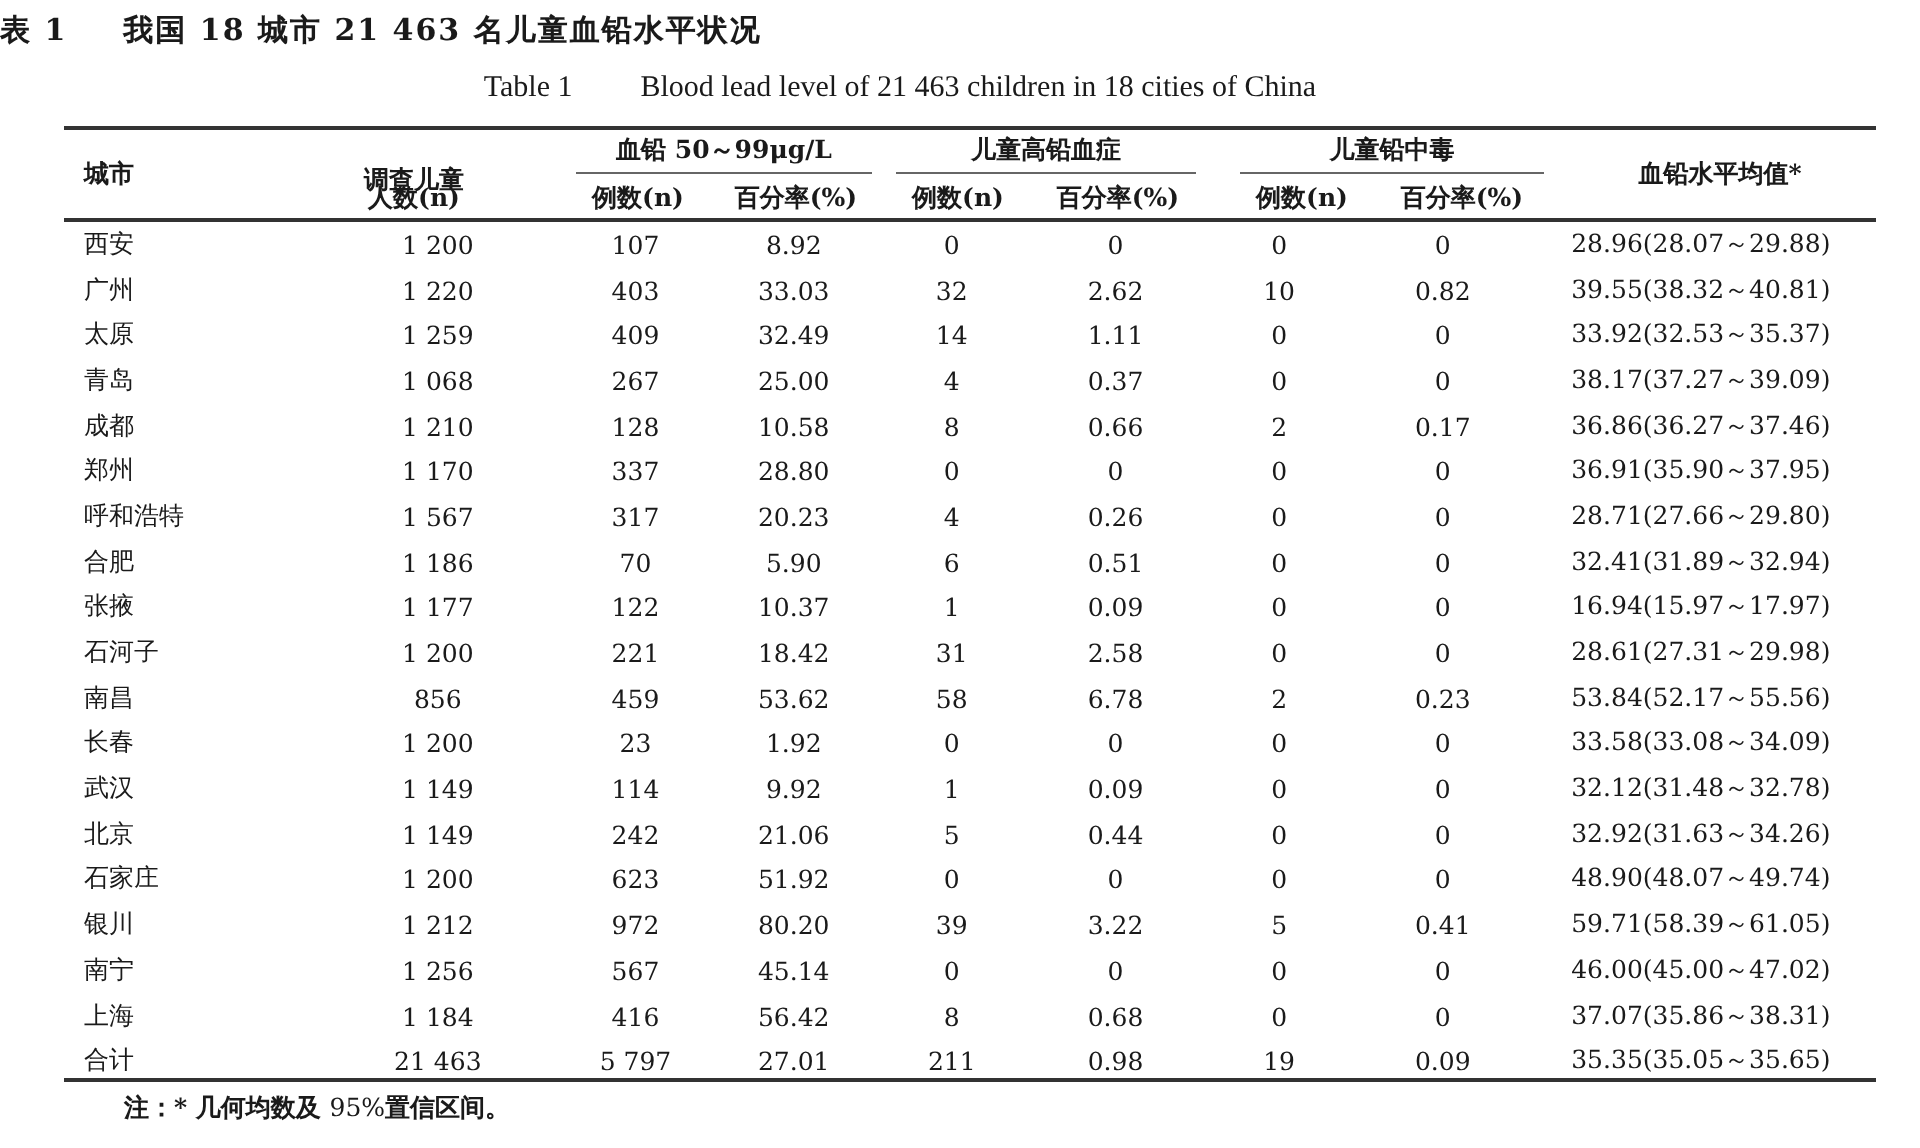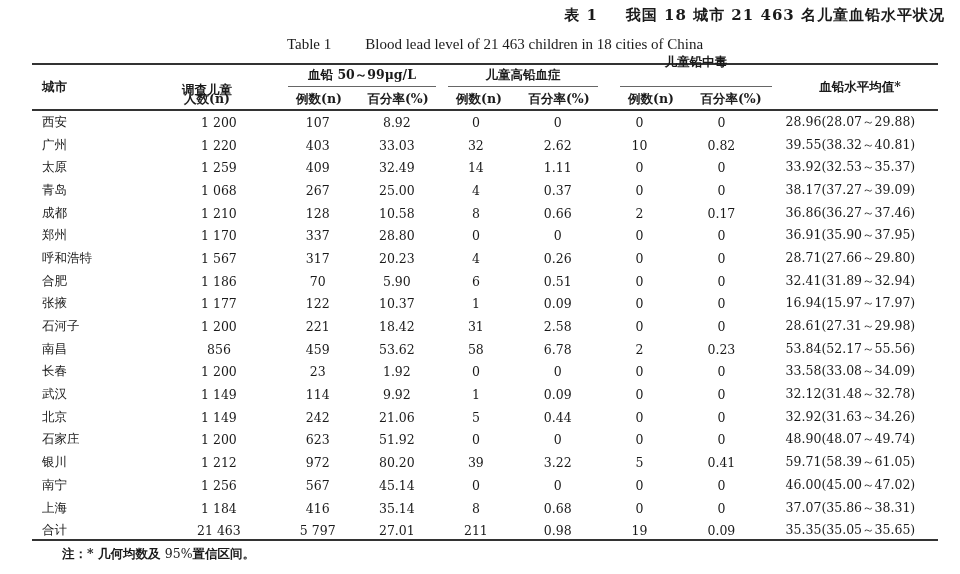--- a/index.html
+++ b/index.html
@@ -1,22 +1,22 @@
 <!DOCTYPE html>
 <html><head>
 <meta charset="utf-8">
 <style>
   html, body { margin: 0; padding: 0; background: #ffffff; }
   body { width: 960px; height: 574px; position: relative; overflow: hidden;
          font-family: "DejaVu Serif", "Liberation Serif", serif; color: #1a1a1a; }
-  .title-cn { position: absolute; top: 6px; left: 0; width: 945px; text-align: right;
+  .title-cn { position: absolute; top: 6px; left: 0; width: 945px; text-align: left;
               font-size: 15px; font-weight: bold; letter-spacing: 1px; }
   .title-cn .gap { display: inline-block; width: 28px; }
   .title-en { position: absolute; top: 36px; left: 0; width: 900px; text-align: center;
-              font-family: "Liberation Serif", serif; font-size: 15px; padding-left: 45px; }
+              font-family: "Liberation Serif", serif; font-size: 15px; }
   .title-en .gap { display: inline-block; width: 34px; }
   .rule { position: absolute; left: 32px; width: 906px; background: #333; }
   .rule.top { top: 63px; height: 2px; }
   .rule.mid { top: 109px; height: 1.5px; }
   .rule.bot { top: 539px; height: 2px; }
   .subrule { position: absolute; top: 86px; height: 1px; background: #666; }
   .hdr { position: absolute; font-size: 12.5px; font-weight: bold; text-align: center; white-space: nowrap; }
   table.body { position: absolute; top: 111px; left: 32px; width: 906px; border-collapse: collapse;
                font-family: "DejaVu Serif", serif; font-size: 12.5px; }
   table.body td { height: 22.7px; padding: 0; text-align: center; white-space: nowrap; }
@@ -40,21 +40,21 @@
 
 <div class="subrule" style="left:288px;width:148px;"></div>
 <div class="subrule" style="left:448px;width:150px;"></div>
 <div class="subrule" style="left:620px;width:152px;"></div>
 
 <div class="hdr" style="left:42px;top:79px;">城市</div>
 <div class="hdr" style="left:172px;top:67px;width:70px;margin-top:15px;">调查儿童</div>
 <div class="hdr" style="left:170px;top:91px;width:74px;">人数(n)</div>
 <div class="hdr" style="left:288px;top:67px;width:148px;">血铅 50～99μg/L</div>
 <div class="hdr" style="left:448px;top:67px;width:150px;">儿童高铅血症</div>
-<div class="hdr" style="left:620px;top:54px;width:152px;">儿童铅中毒</div>
+<div class="hdr" style="left:620px;top:67px;width:152px;">儿童铅中毒</div>
 <div class="hdr" style="left:790px;top:79px;width:140px;">血铅水平均值*</div>
 
 <div class="hdr" style="left:286px;top:91px;width:66px;">例数(n)</div>
 <div class="hdr" style="left:358px;top:91px;width:80px;">百分率(%)</div>
 <div class="hdr" style="left:446px;top:91px;width:66px;">例数(n)</div>
 <div class="hdr" style="left:518px;top:91px;width:82px;">百分率(%)</div>
 <div class="hdr" style="left:618px;top:91px;width:66px;">例数(n)</div>
 <div class="hdr" style="left:690px;top:91px;width:82px;">百分率(%)</div>
 
 <table class="body">
@@ -254,21 +254,21 @@
         <td>0</td>
         <td>0</td>
         <td>0</td>
         <td>0</td>
         <td>46.00(45.00～47.02)</td>
       </tr>
       <tr>
         <td class="city">上海</td>
         <td>1 184</td>
         <td>416</td>
-        <td>35.14</td>
+        <td>56.42</td>
         <td>8</td>
         <td>0.68</td>
         <td>0</td>
         <td>0</td>
         <td>37.07(35.86～38.31)</td>
       </tr>
       <tr>
         <td class="city">合计</td>
         <td>21 463</td>
         <td>5 797</td>

